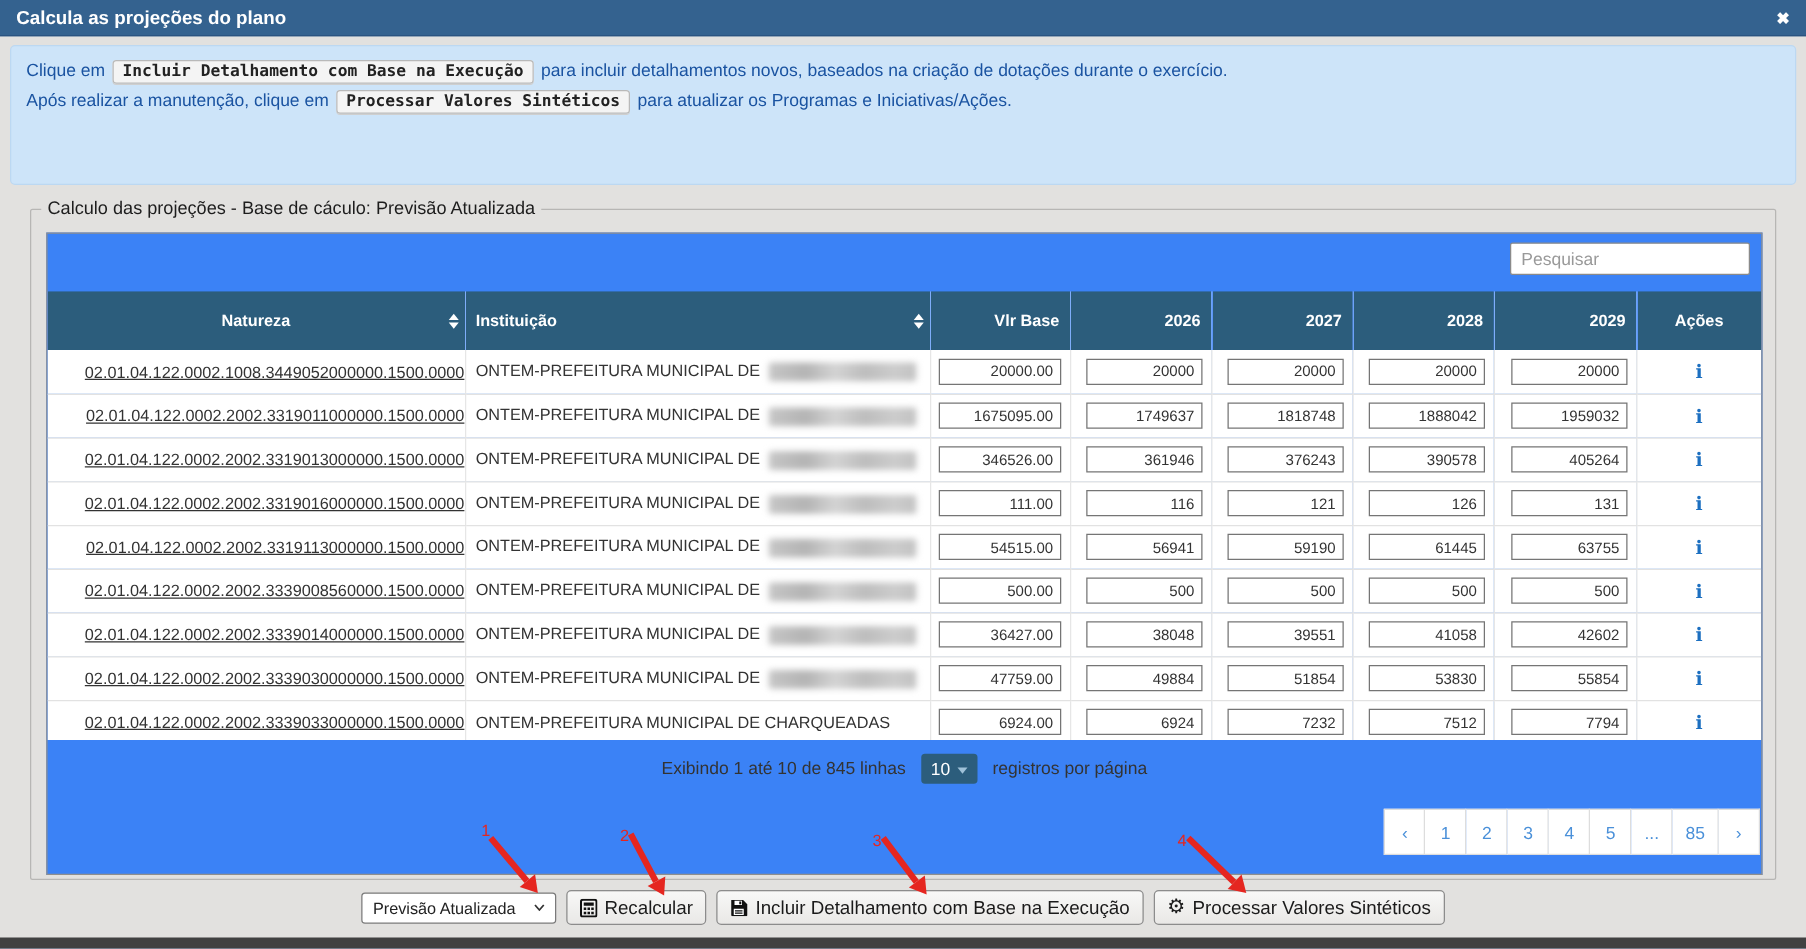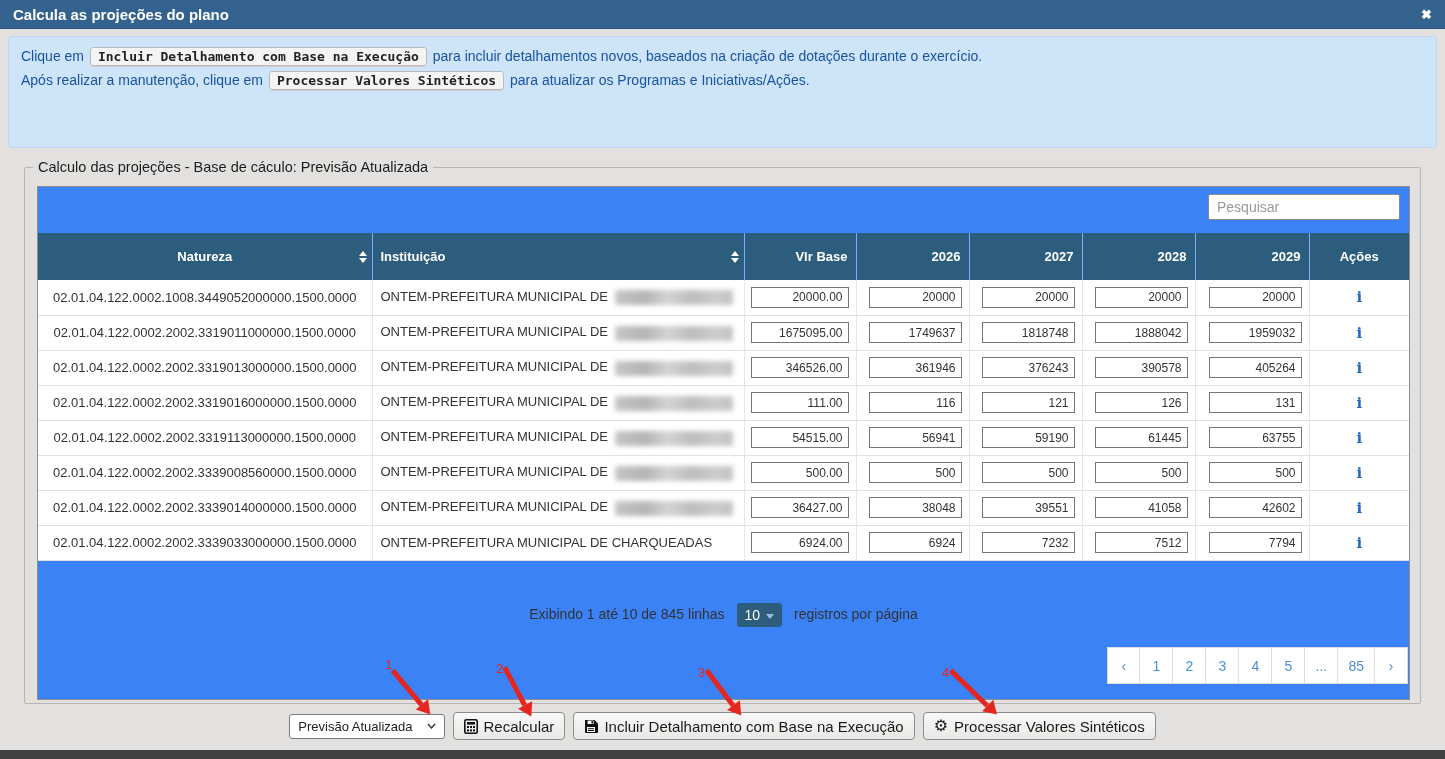--- a/index.html
+++ b/index.html
@@ -42,21 +42,21 @@
   th.al-c { text-align:center; } th.al-l { text-align:left; } th.al-r { text-align:right; }
   .sort { position:absolute; right:5px; top:50%; transform:translateY(-50%); display:flex;
           flex-direction:column; gap:2px; cursor:pointer; }
   .sort i { display:block; width:0; height:0; border-left:4px solid transparent; border-right:4px solid transparent; }
   .sort .up { border-bottom:5px solid #fff; }
   .sort .dn { border-top:5px solid #fff; }
 
   tbody td { height:35px; border-bottom:1px solid #e2e2e2; border-right:1px solid #e6e6e6;
              font-size:13px; color:#333; padding:0; vertical-align:middle; background:#fff; }
   tbody td:last-child { border-right:none; }
-  td.nat { text-align:center; }
+  td.nat { text-align:right;text-decoration:underline; }
   td.inst { padding-left:8px; text-align:left; white-space:nowrap; }
   td.val { text-align:right; padding-right:7px; }
   td.act { text-align:center; }
   td.val input { width:93px; height:21px; border:1px solid #757575; text-align:right; padding:0 5px;
                  font-size:12px; color:#333; font-family:"Liberation Sans",sans-serif; background:#fff; }
   td.val input.base { width:98px; }
   .redact { display:inline-block; width:118px; height:15px; vertical-align:middle; margin-left:3px;
             border-radius:2px; filter:blur(2.5px);
             background:linear-gradient(90deg,#c6c6c6,#b4b4b4 25%,#d3d3d3 45%,#bdbdbd 65%,#cccccc 85%,#c2c2c2); }
   .info-i { color:#1c6fc0; font-family:"DejaVu Serif", serif; font-weight:bold; font-size:15px; cursor:pointer; }
@@ -205,20 +205,30 @@
             <td class="nat">02.01.04.122.0002.2002.3339014000000.1500.0000</td>
             <td class="inst"><span>ONTEM-PREFEITURA MUNICIPAL DE </span><span class="redact"></span></td>
             <td class="val"><input type="text" value="36427.00" class="base" style=""></td>
             <td class="val"><input type="text" value="38048" style=""></td>
             <td class="val"><input type="text" value="39551" style=""></td>
             <td class="val"><input type="text" value="41058" style=""></td>
             <td class="val"><input type="text" value="42602" style=""></td>
             <td class="act"><span class="info-i">i</span></td>
           </tr>
           <tr>
+            <td class="nat">02.01.04.122.0002.2002.3339030000000.1500.0000</td>
+            <td class="inst"><span>ONTEM-PREFEITURA MUNICIPAL DE </span><span class="redact"></span></td>
+            <td class="val"><input type="text" value="47759.00" class="base" style=""></td>
+            <td class="val"><input type="text" value="49884" style=""></td>
+            <td class="val"><input type="text" value="51854" style=""></td>
+            <td class="val"><input type="text" value="53830" style=""></td>
+            <td class="val"><input type="text" value="55854" style=""></td>
+            <td class="act"><span class="info-i">i</span></td>
+          </tr>
+          <tr>
             <td class="nat">02.01.04.122.0002.2002.3339033000000.1500.0000</td>
             <td class="inst"><span>ONTEM-PREFEITURA MUNICIPAL DE </span><span>CHARQUEADAS</span></td>
             <td class="val"><input type="text" value="6924.00" class="base" style=""></td>
             <td class="val"><input type="text" value="6924" style=""></td>
             <td class="val"><input type="text" value="7232" style=""></td>
             <td class="val"><input type="text" value="7512" style=""></td>
             <td class="val"><input type="text" value="7794" style=""></td>
             <td class="act"><span class="info-i">i</span></td>
           </tr>
         </tbody>

